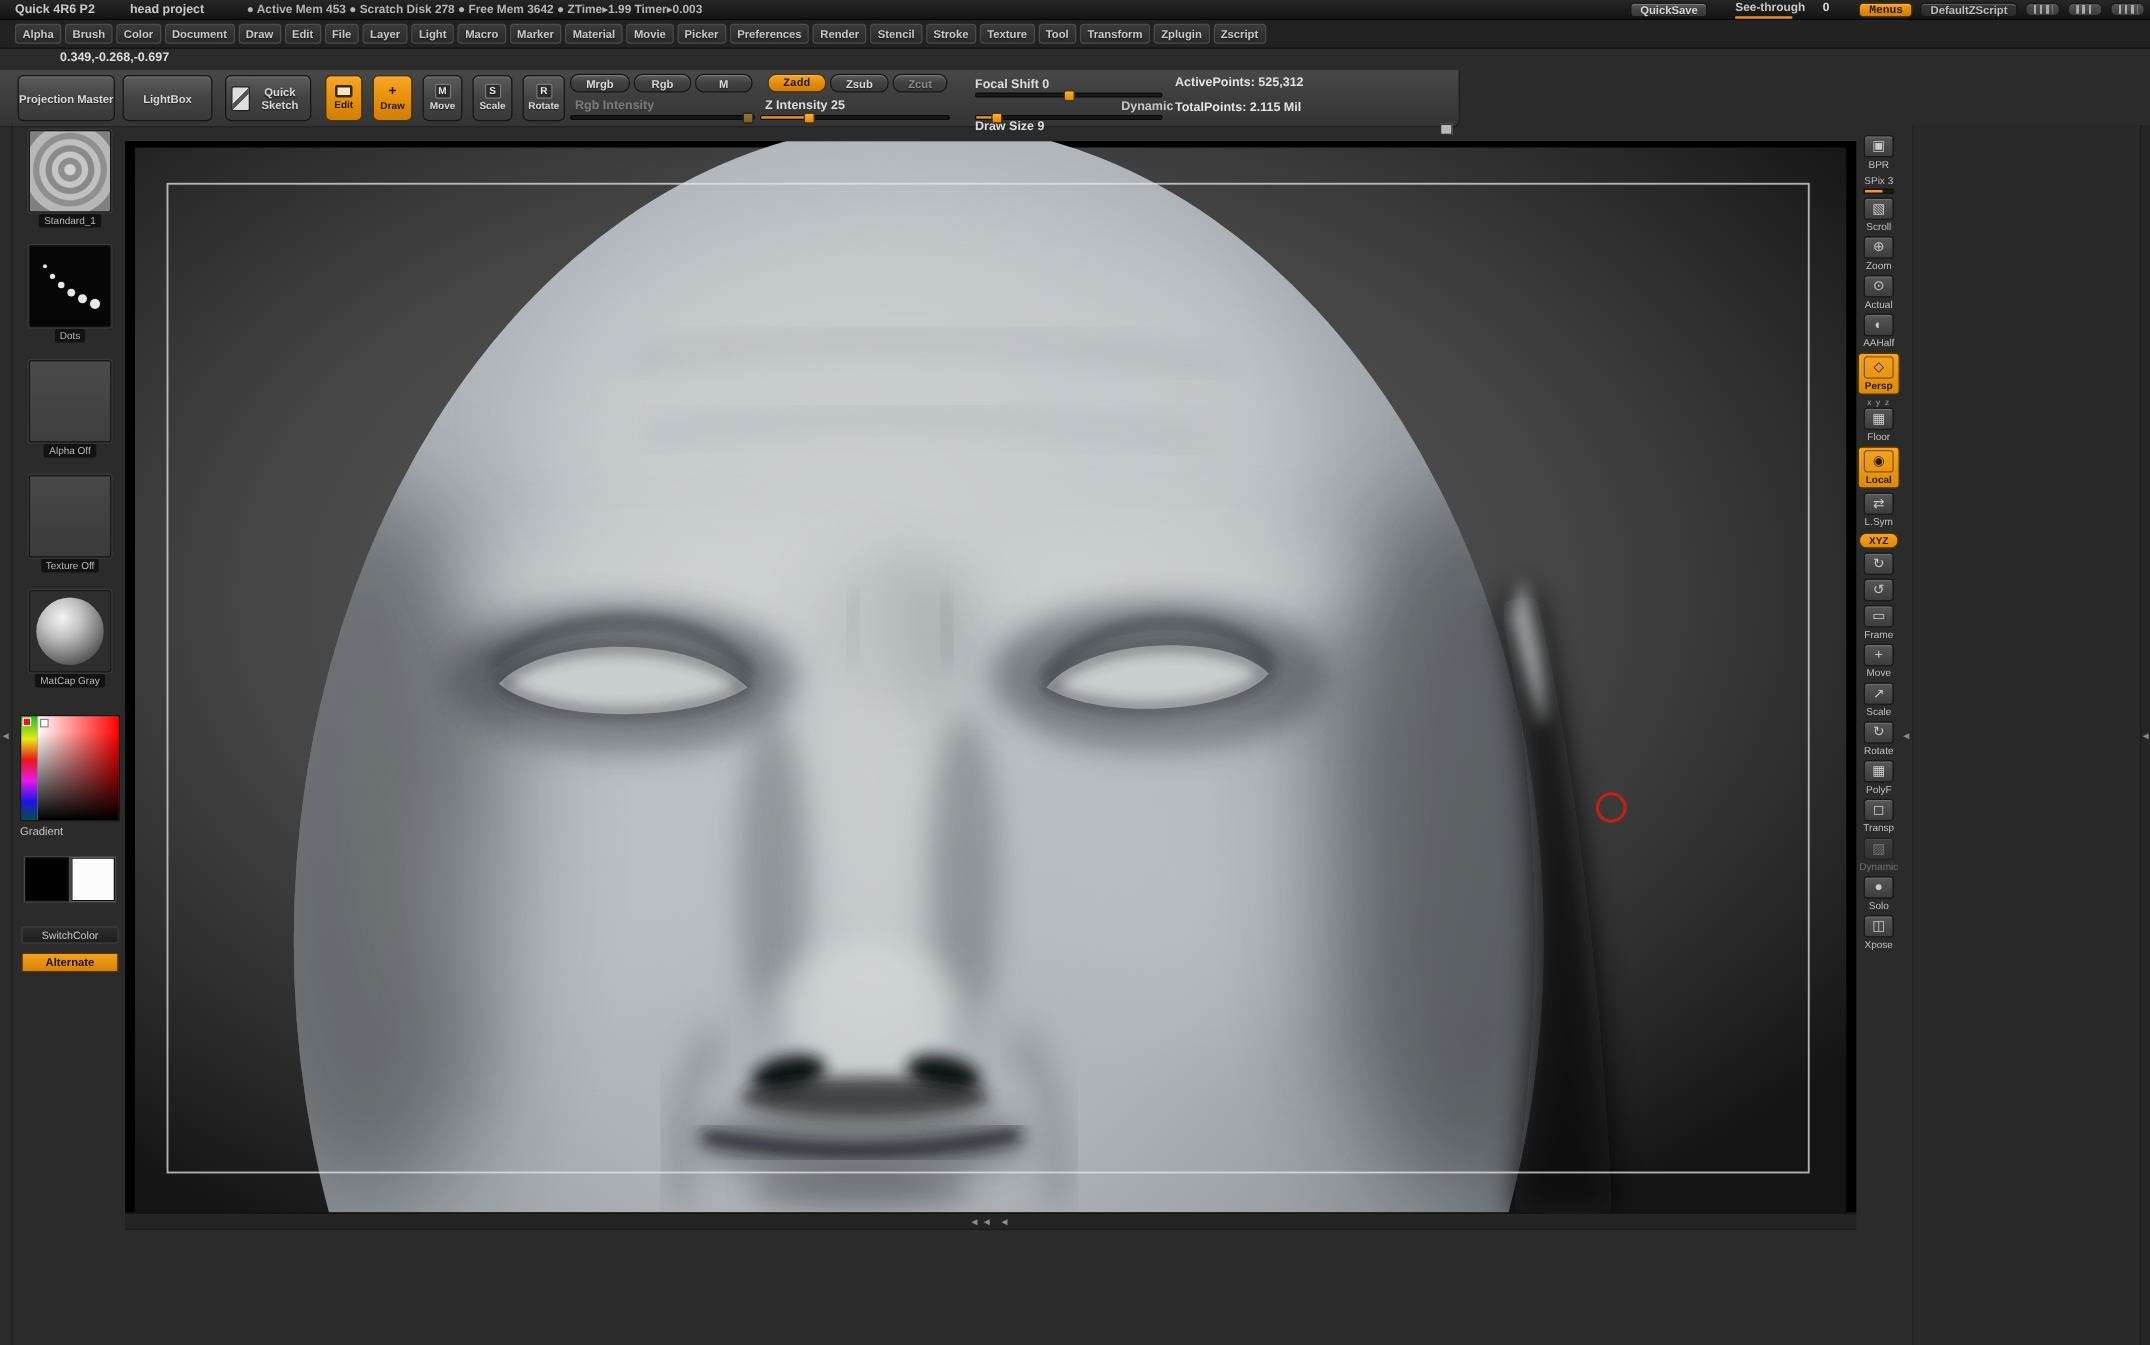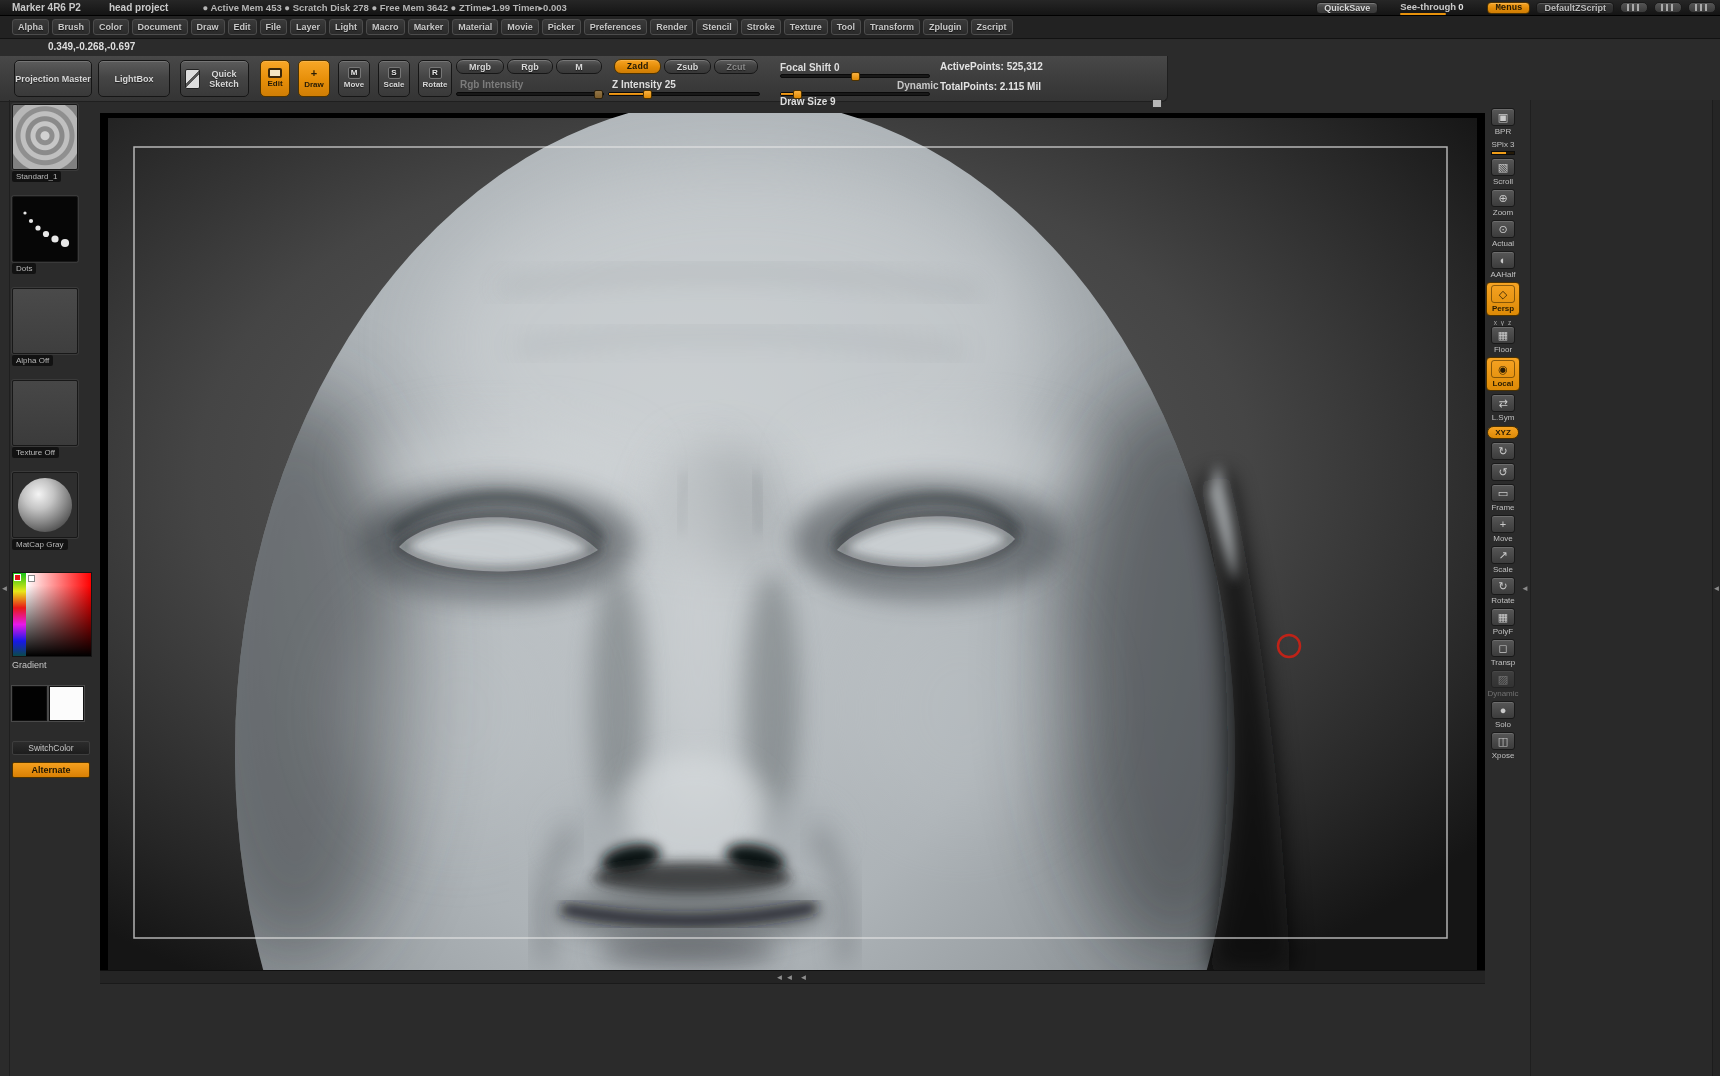--- a/index.html
+++ b/index.html
@@ -19,21 +19,21 @@
   .tb-right{margin-left:auto;display:flex;align-items:center;gap:6px;padding-right:4px;}
   .zbtn{display:inline-flex;align-items:center;justify-content:center;
     background:linear-gradient(#5c5c5c,#424242 45%,#383838);
     border:1px solid #171717;border-radius:4px;
     box-shadow:inset 0 1px 0 rgba(255,255,255,.18);
     color:#d8d8d8;font-weight:bold;text-shadow:0 1px 1px rgba(0,0,0,.55);}
   .zbtn.orange{background:linear-gradient(#f8a525,#e28b07 55%,#cf7d05);color:#241a06;text-shadow:none;border-color:#4e3300;font-family:Liberation Mono, monospace;}
   .zbtn.dark{background:linear-gradient(#3a3a3a,#282828);color:#bdbdbd;}
   .tb-btn{height:12px;font-size:9px;padding:0 7px;}
   .seethrough{display:inline-flex;flex-direction:column;align-items:flex-start;margin:0 18px 0 16px;}
-  .st-row{display:flex;gap:2px;font-size:9.5px;}
+  .st-row{display:flex;gap:14px;font-size:9.5px;}
   .st-val{color:#e0e0e0;}
   .st-bar{width:46px;height:2px;background:#e8920c;margin-top:1px;border-radius:1px;}
   .tray-btn{width:28px;height:11px;border-radius:5px;border:1px solid #1a1a1a;
     background:linear-gradient(#555,#3a3a3a);display:inline-flex;align-items:center;justify-content:center;}
   .bars{width:15px;height:7px;background:repeating-linear-gradient(90deg,#a9a9a9 0 2px,transparent 2px 5px);}
 
   
   .menubar{position:absolute;left:0;top:16px;width:1720px;height:23px;background:#222;
     border-bottom:1px solid #121212;display:flex;align-items:center;padding-left:12px;gap:3px;}
   .menu-item{font-size:9px;font-weight:bold;color:#c8c8c8;padding:2px 5px;
@@ -76,21 +76,21 @@
   
   .vstrip{position:absolute;top:100px;height:976px;display:flex;align-items:center;justify-content:center;
     color:#8a8a8a;font-size:8px;}
   .left-strip{left:0;width:10px;border-right:1px solid #1f1f1f;}
   .shelf-strip{left:1520px;width:10px;}
   .right-tray{position:absolute;left:1530px;top:100px;width:182px;height:976px;background:#292929;border-left:1px solid #1f1f1f;}
   .edge-strip{left:1712px;width:8px;background:#252525;border-left:1px solid #1c1c1c;}
   .bottom-tray{position:absolute;left:100px;top:984px;width:1385px;height:92px;}
 
   
-  .left-palette{position:absolute;left:12px;top:100px;width:88px;display:flex;flex-direction:column;align-items:flex-start;}
+  .left-palette{position:absolute;left:12px;top:100px;width:88px;display:flex;flex-direction:column;align-items:center;}
   .thumb{width:66px;height:66px;border:1px solid #181818;border-radius:2px;margin-top:4px;
     box-shadow:0 0 0 1px #3a3a3a;position:relative;overflow:hidden;}
   .thumb-label{margin-top:1px;margin-bottom:10px;font-size:8px;color:#b8b8b8;background:rgba(14,14,14,.85);
     padding:1px 4px;border-radius:2px;white-space:nowrap;}
   .brush-thumb{background:
      radial-gradient(circle at 50% 48%, #d2d2d2 0 4px, #8e8e8e 5px 9px, #c6c6c6 10px 14px,
        #8a8a8a 15px 19px, #c0c0c0 20px 24px, #8f8f8f 25px 29px, #b7b7b7 30px 36px, #808080 37px),#9a9a9a;}
   .dots-thumb{background:#060606;}
   .alpha-thumb{background:linear-gradient(#4a4a4a,#3e3e3e);}
   .texture-thumb{background:linear-gradient(#474747,#3b3b3b);}
@@ -142,21 +142,21 @@
   .rsi.active:not(.t-pill) .rsi-iconbox{background:transparent;border-color:rgba(70,45,0,.6);color:#2a1d04;box-shadow:none;}
   .rsi.active:not(.t-pill) .rsi-label{color:#2a1d04;font-weight:bold;}
   .rsi.disabled{opacity:.45;}
 </style>
 </head>
 <body>
 
 <div class="app">
 
   <div class="titlebar">
-    <span class="tb-app">Marker 4R6 P2</span>
+    <span class="tb-app">Quick 4R6 P2</span>
     <span class="tb-proj">head project</span>
     <span class="tb-stats">●  Active Mem 453   ●  Scratch Disk 278   ●  Free Mem 3642   ●  ZTime▸1.99  Timer▸0.003</span>
     <span class="tb-right">
       <button class="zbtn tb-btn">QuickSave</button>
       <span class="seethrough">
         <span class="st-row">
           <span>See-through</span>
           <span class="st-val">0</span>
         </span>
         <span class="st-bar"></span>

